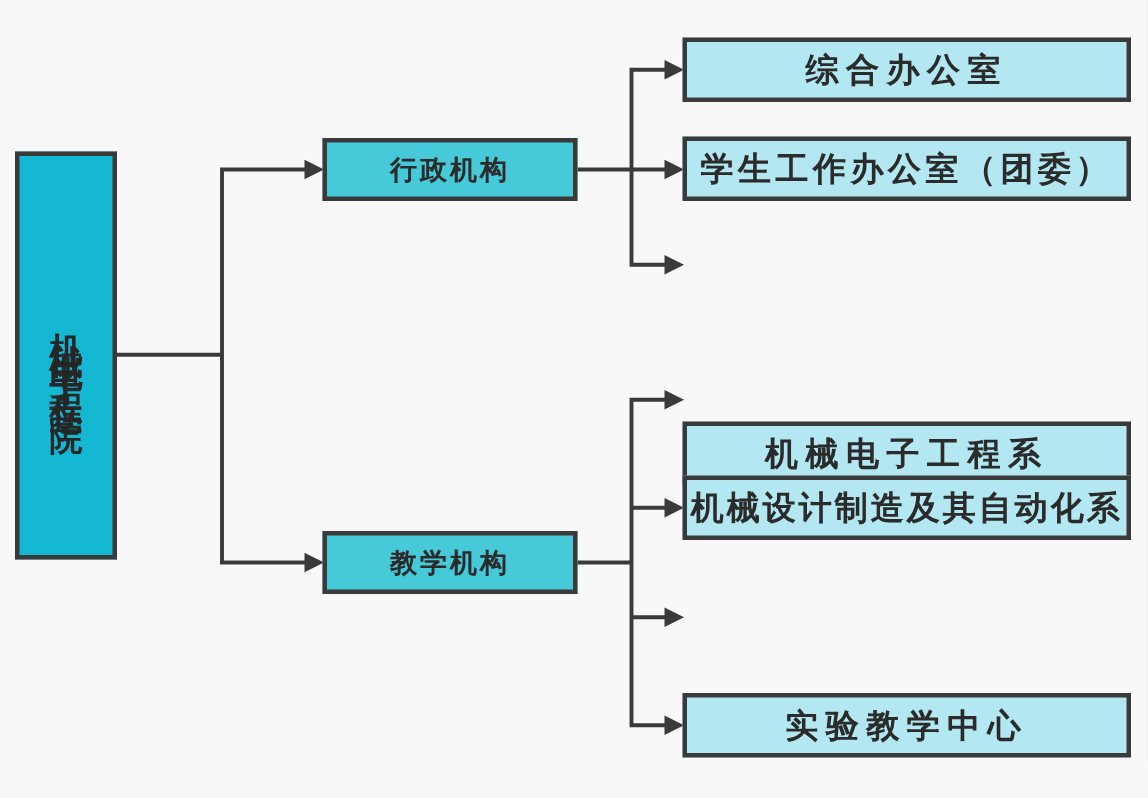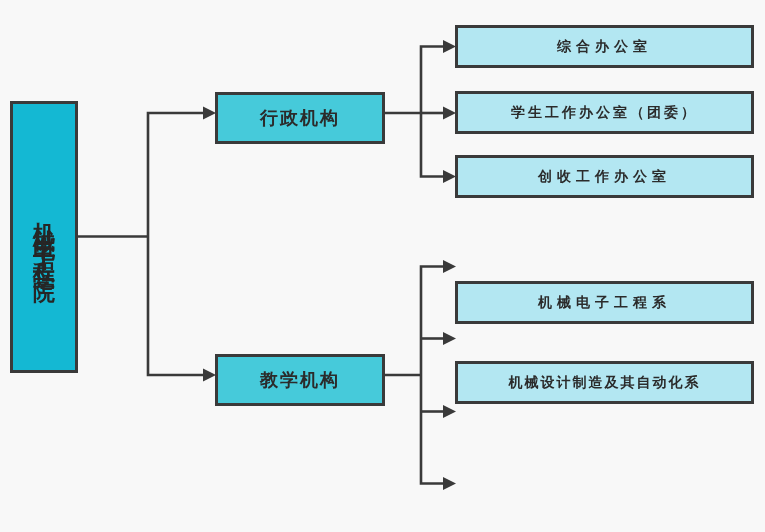--- a/index.html
+++ b/index.html
@@ -45,41 +45,41 @@
     writing-mode: vertical-rl;
     text-orientation: upright;
     font-size: 22px;
     line-height: 1;
     letter-spacing: 0.38em;
     color: #262626;
   }
   .branch-box {
     left: 215px;
     width: 170px;
-    height: 52px;
+    height: 42px;
     background: #46cada;
     font-size: 18px;
     letter-spacing: 2px;
   }
   .branch-admin { top: 92px; }
   .branch-teach { top: 354px; align-items: center; }
   .leaf-box {
     left: 455px;
     width: 299px;
     height: 43px;
     background: #b3e7f2;
-    font-size: 14px;
+    font-size: 22px;
     letter-spacing: 5px;
     white-space: nowrap;
   }
   .leaf-1 { top: 25px; }
   .leaf-2 { top: 91px;  letter-spacing: 3px; text-align: center; }
   .leaf-3 { top: 155px; }
   .leaf-4 { top: 245px; margin-top: 36px; }
-  .leaf-5 { top: 317px; letter-spacing: 2px; margin-top: 44px; }
+  .leaf-5 { top: 317px; letter-spacing: 2px; }
   .leaf-6 { top: 390px; }
   .leaf-7 { top: 462px; }
 </style>
 </head>
 <body>
 
 <div class="canvas">
 
   <svg class="connector-svg" viewBox="0 0 765 532" fill="none" stroke="#3a3a3a" stroke-width="2.6" stroke-linejoin="miter">
 
@@ -116,24 +116,24 @@
   <div class="box branch-box branch-teach">
     <span>教学机构</span>
   </div>
 
   <div class="box leaf-box leaf-1">
     <span>综合办公室</span>
   </div>
   <div class="box leaf-box leaf-2">
     <span>学生工作办公室（团委）</span>
   </div>
-  <div class="box leaf-box leaf-3">
-    <span>创收工作办公室</span>
-  </div>
 
   <div class="box leaf-box leaf-4">
     <span>机械电子工程系</span>
   </div>
   <div class="box leaf-box leaf-5">
     <span>机械设计制造及其自动化系</span>
   </div>
+  <div class="box leaf-box leaf-7">
+    <span>实验教学中心</span>
+  </div>
 
 </div>
 
 </body></html>

